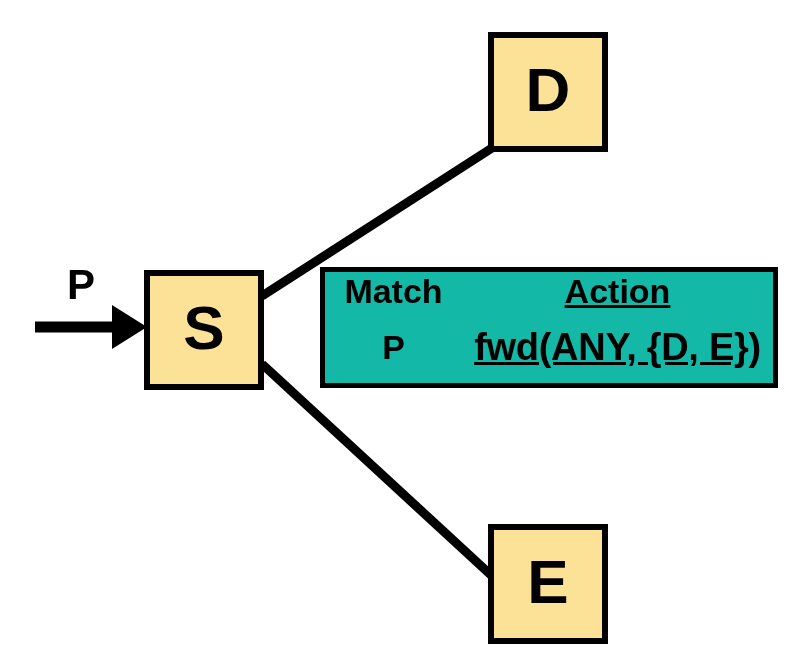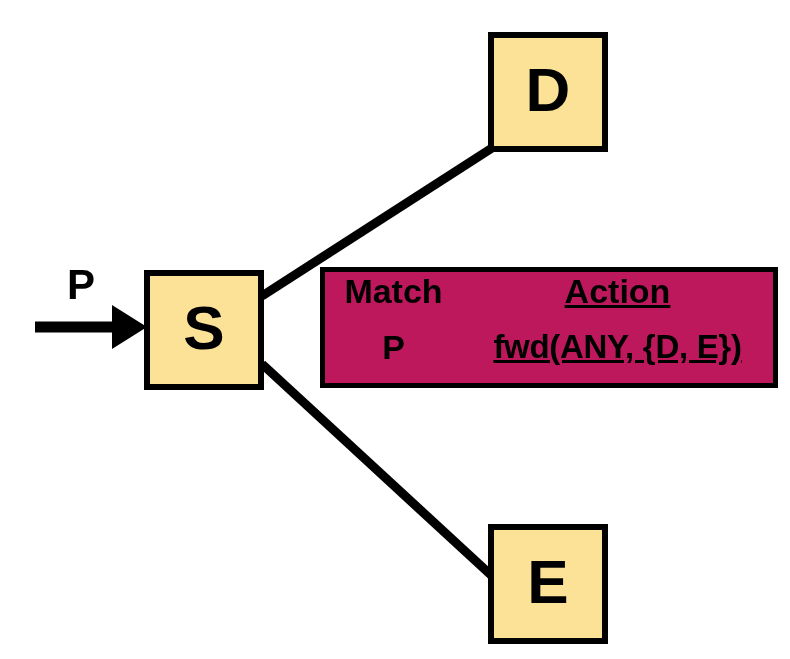--- a/index.html
+++ b/index.html
@@ -60,21 +60,21 @@
 
   
   #flow-table {
     position: absolute;
     left: 320px;
     top: 267px;
     width: 458px;
     height: 121px;
     box-sizing: border-box;
     border: 5px solid #000000;
-    background: #be185d;
+    background: #14b8a6;
     border-collapse: collapse;
     table-layout: fixed;
   }
   #flow-table table {
     width: 100%;
     height: 100%;
     border-collapse: collapse;
     table-layout: fixed;
   }
   #flow-table td, #flow-table th {
@@ -91,21 +91,21 @@
   .col-action { width: auto; text-decoration: underline; }
   .hdr-cell {
     font-size: 34px;
     border-bottom: 5px solid #000000;
   }
   .hdr-cell.col-match { border-right: 5px solid #000000; }
   .body-cell {
     font-size: 34px;
   }
   .body-cell.col-match { border-right: 5px solid #000000; }
-  .body-cell.col-action { font-size: 33px; letter-spacing: -0.3px; }
+  .body-cell.col-action { font-size: 38px; letter-spacing: -0.3px; }
 </style>
 </head>
 <body>
 
 <div id="canvas">
 
   <svg class="edge-layer" viewBox="0 0 790 659">
 
     <line x1="35" y1="327" x2="116" y2="327" stroke="#000000" stroke-width="11"></line>
 

